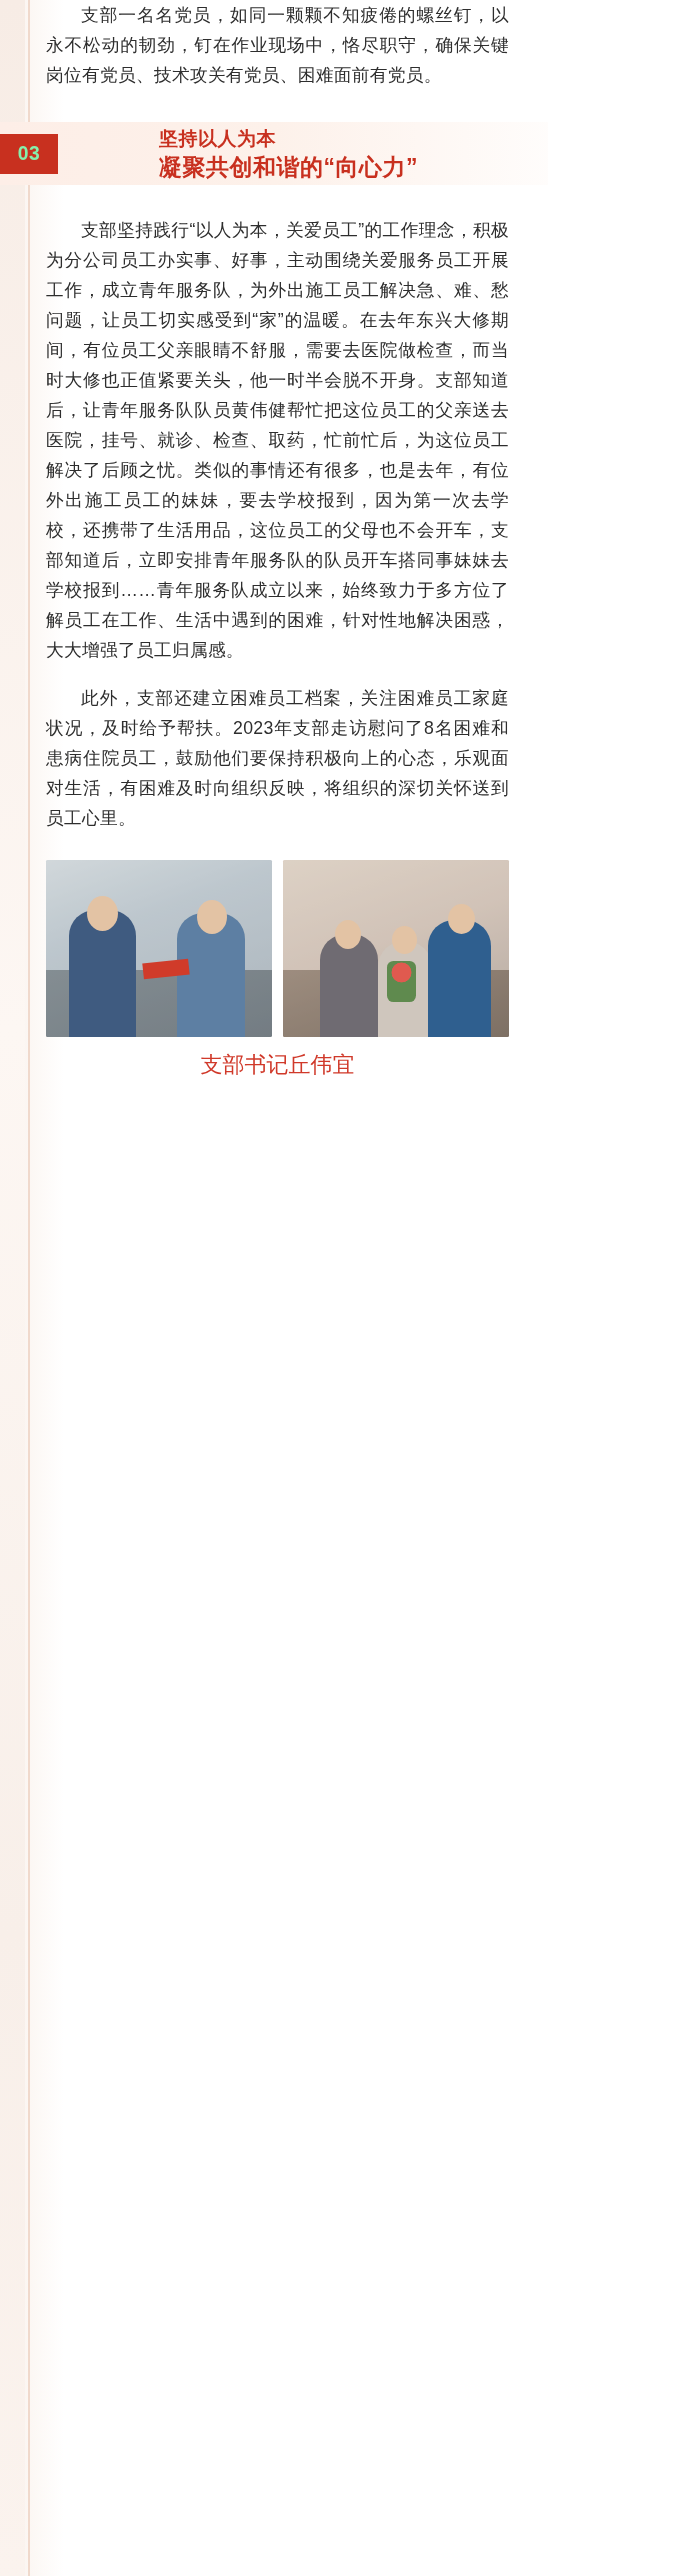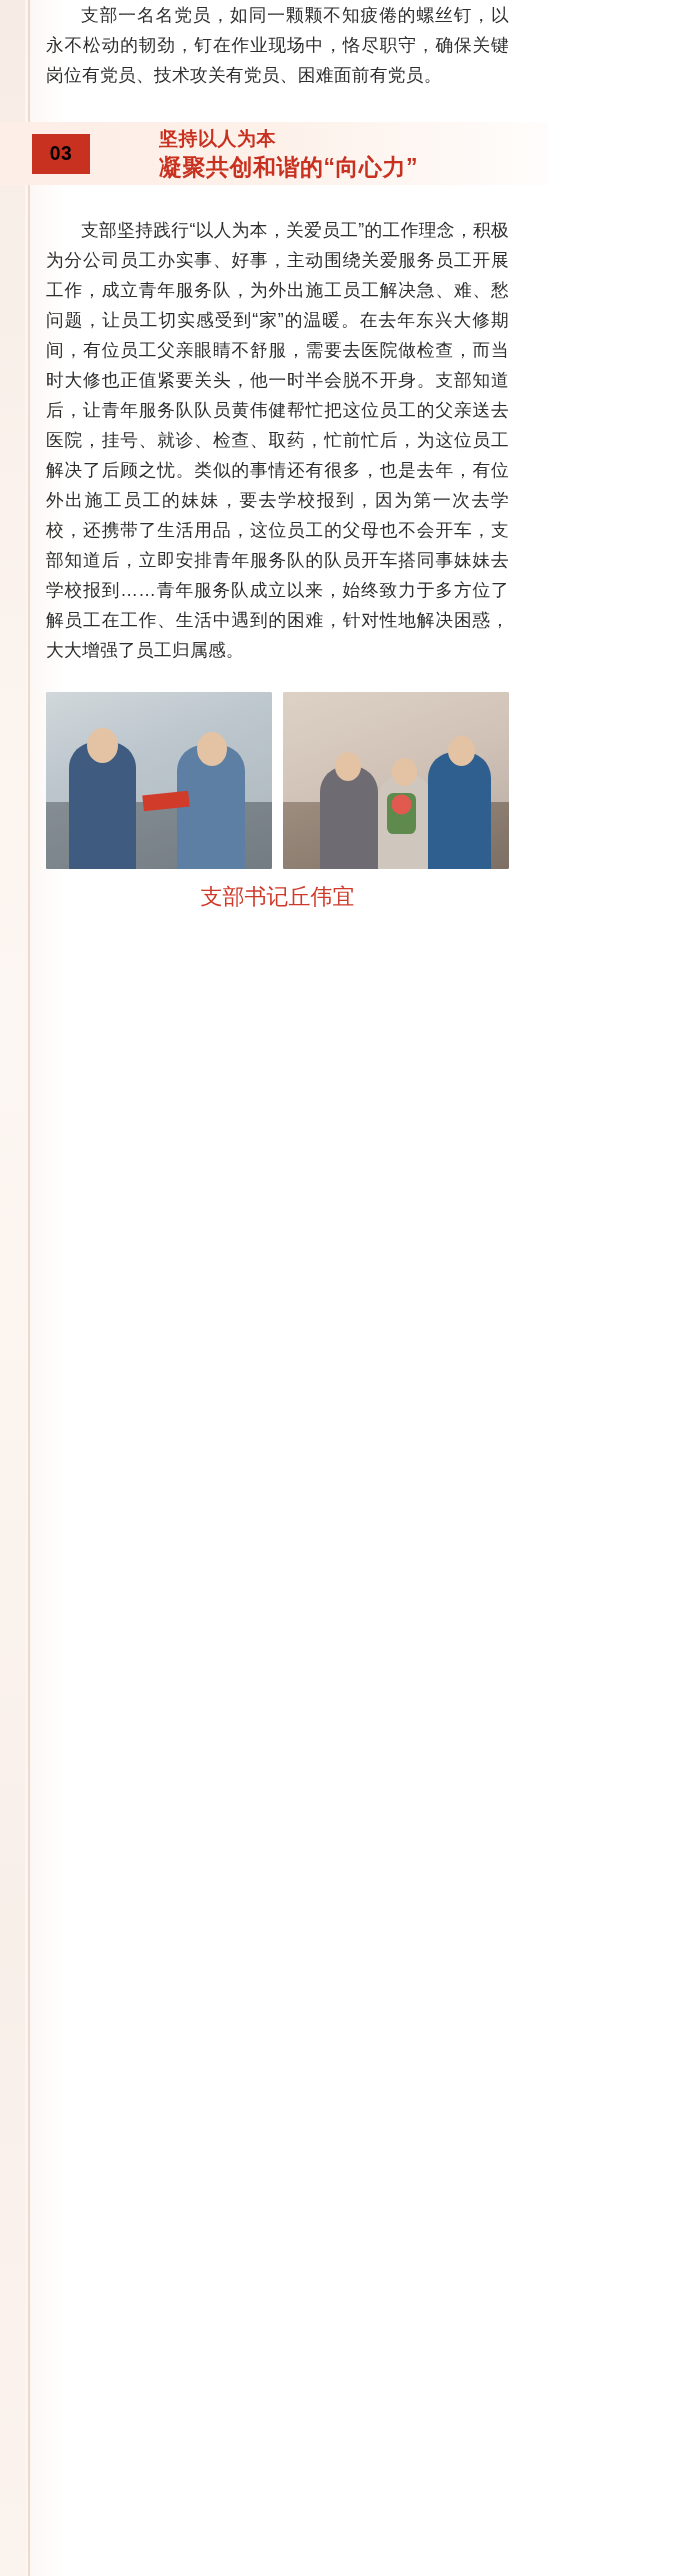--- a/index.html
+++ b/index.html
@@ -69,28 +69,27 @@
     height: 63px;
     background: linear-gradient(to right, #fdeee7 0%, #fdf1ea 40%, #ffffff 88%);
   }
   .banner-num {
     position: absolute;
     left: -46px;
     top: 11.8px;
     width: 58px;
     height: 40px;
     background: #c8301f;
-    color: #000000;
+    color: #86efac;
     font-size: 19.3px;
     font-weight: bold;
     display: flex;
     align-items: center;
     justify-content: center;
     letter-spacing: 0.5px;
-    margin-left: 32px;
   }
   .banner-text {
     position: absolute;
     left: 113px;
     top: 3.2px;
   }
   .banner-line1 {
     font-size: 19px;
     font-weight: bold;
     color: #c8301f;
@@ -195,20 +194,21 @@
       <div class="banner-bg"></div>
       <div class="banner-num">03</div>
       <div class="banner-text">
         <div class="banner-line1">坚持以人为本</div>
         <div class="banner-line2">凝聚共创和谐的“向心力”</div>
       </div>
     </div>
 
     <p class="body-text indent">支部坚持践行“以人为本，关爱员工”的工作理念，积极为分公司员工办实事、好事，主动围绕关爱服务员工开展工作，成立青年服务队，为外出施工员工解决急、难、愁问题，让员工切实感受到“家”的温暖。在去年东兴大修期间，有位员工父亲眼睛不舒服，需要去医院做检查，而当时大修也正值紧要关头，他一时半会脱不开身。支部知道后，让青年服务队队员黄伟健帮忙把这位员工的父亲送去医院，挂号、就诊、检查、取药，忙前忙后，为这位员工解决了后顾之忧。类似的事情还有很多，也是去年，有位外出施工员工的妹妹，要去学校报到，因为第一次去学校，还携带了生活用品，这位员工的父母也不会开车，支部知道后，立即安排青年服务队的队员开车搭同事妹妹去学校报到……青年服务队成立以来，始终致力于多方位了解员工在工作、生活中遇到的困难，针对性地解决困惑，大大增强了员工归属感。</p>
 
+    <p class="body-text indent">此外，支部还建立困难员工档案，关注困难员工家庭状况，及时给予帮扶。2023年支部走访慰问了8名困难和患病住院员工，鼓励他们要保持积极向上的心态，乐观面对生活，有困难及时向组织反映，将组织的深切关怀送到员工心里。</p>
 
     <div class="photo-row">
       <div class="photo photo-1">
         <div class="ph-wall"></div>
         <div class="ph-floor"></div>
         <div class="ph-person p1a"></div>
         <div class="ph-person p1b"></div>
         <div class="ph-head h1a"></div>
         <div class="ph-head h1b"></div>
         <div class="ph-envelope"></div>

